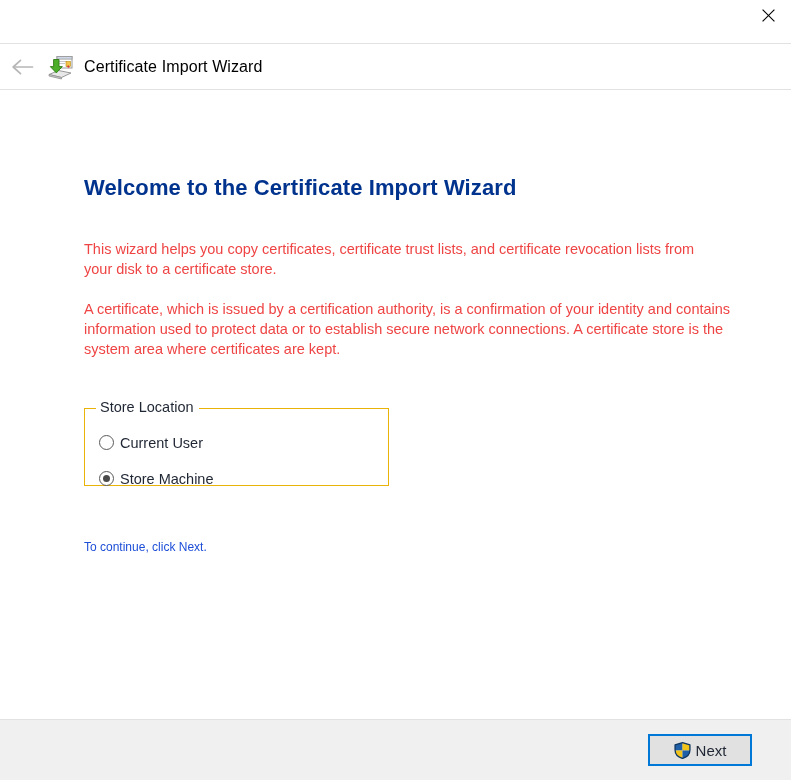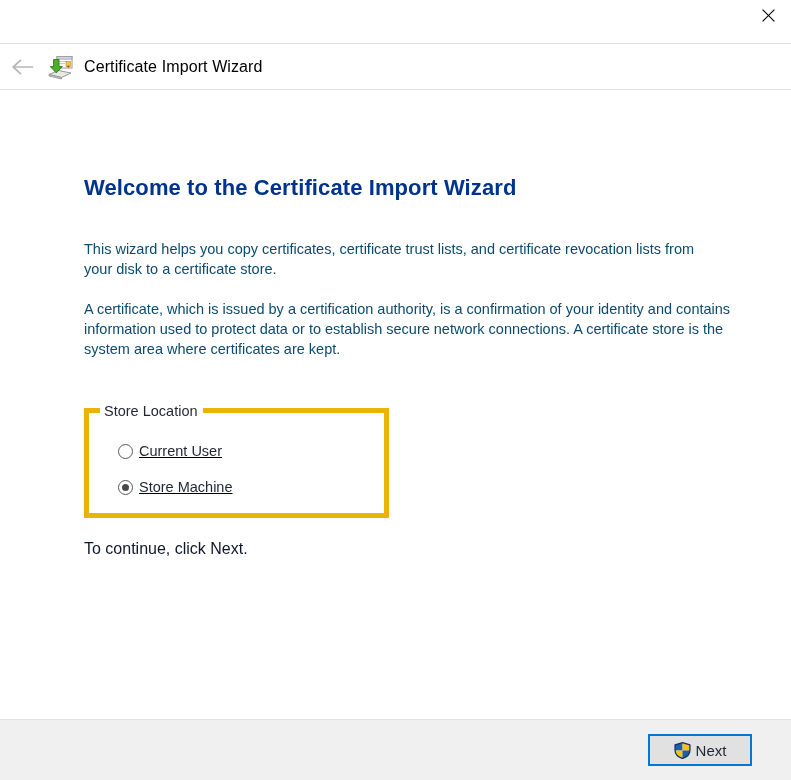--- a/index.html
+++ b/index.html
@@ -107,53 +107,52 @@
     color: #00338d;
     letter-spacing: 0.1px;
     white-space: nowrap;
     margin-top: 17px;
   }
   .body-paragraph {
     position: absolute;
     left: 84px;
     font-size: 14.5px;
     line-height: 20px;
-    color: #0c4a6e;
+    color: #ef4444;
   }
   #paragraph-1 { top: 149px; width: 640px; }
   #paragraph-2 { top: 209px; width: 655px; }
 
   
   #store-location-group {
     position: absolute;
     left: 84px;
     top: 318px;
     width: 305px;
-    height: 110px;
-    border: 5px solid #eab308;
+    height: 78px;
+    border: 1px solid #eab308;
     box-sizing: border-box;
   }
   #store-location-legend {
     position: absolute;
     left: 11px;
     top: -10px;
     background: #ffffff;
     padding: 0 5px 0 4px;
     font-size: 14.5px;
     color: #1f2633;
     white-space: nowrap;
   }
   .radio-row {
     position: absolute;
-    left: 29px;
-    display: flex;
-    align-items: flex-end;
+    left: 14px;
+    display: flex;
+    align-items: flex-start;
     cursor: default;
     height: 20px;
-    text-decoration: underline;
   }
   #radio-current-user { top: 26px; }
   #radio-local-machine { top: 62px; }
   .radio-mark {
     width: 15px;
     height: 15px;
     border-radius: 50%;
     border: 1px solid #5a5a5a;
     background: #ffffff;
     box-sizing: border-box;
@@ -174,22 +173,22 @@
   .radio-label {
     font-size: 14.5px;
     color: #1f2633;
     white-space: nowrap;
   }
 
   #continue-text {
     position: absolute;
     left: 84px;
     top: 450px;
-    font-size: 16px;
-    color: #0f172a;
+    font-size: 12px;
+    color: #1d4ed8;
     white-space: nowrap;
   }
 
   
   #footer-bar {
     flex: 0 0 61px;
     height: 61px;
     background: #f0f0f0;
     border-top: 1px solid #e2e2e2;
     display: flex;

